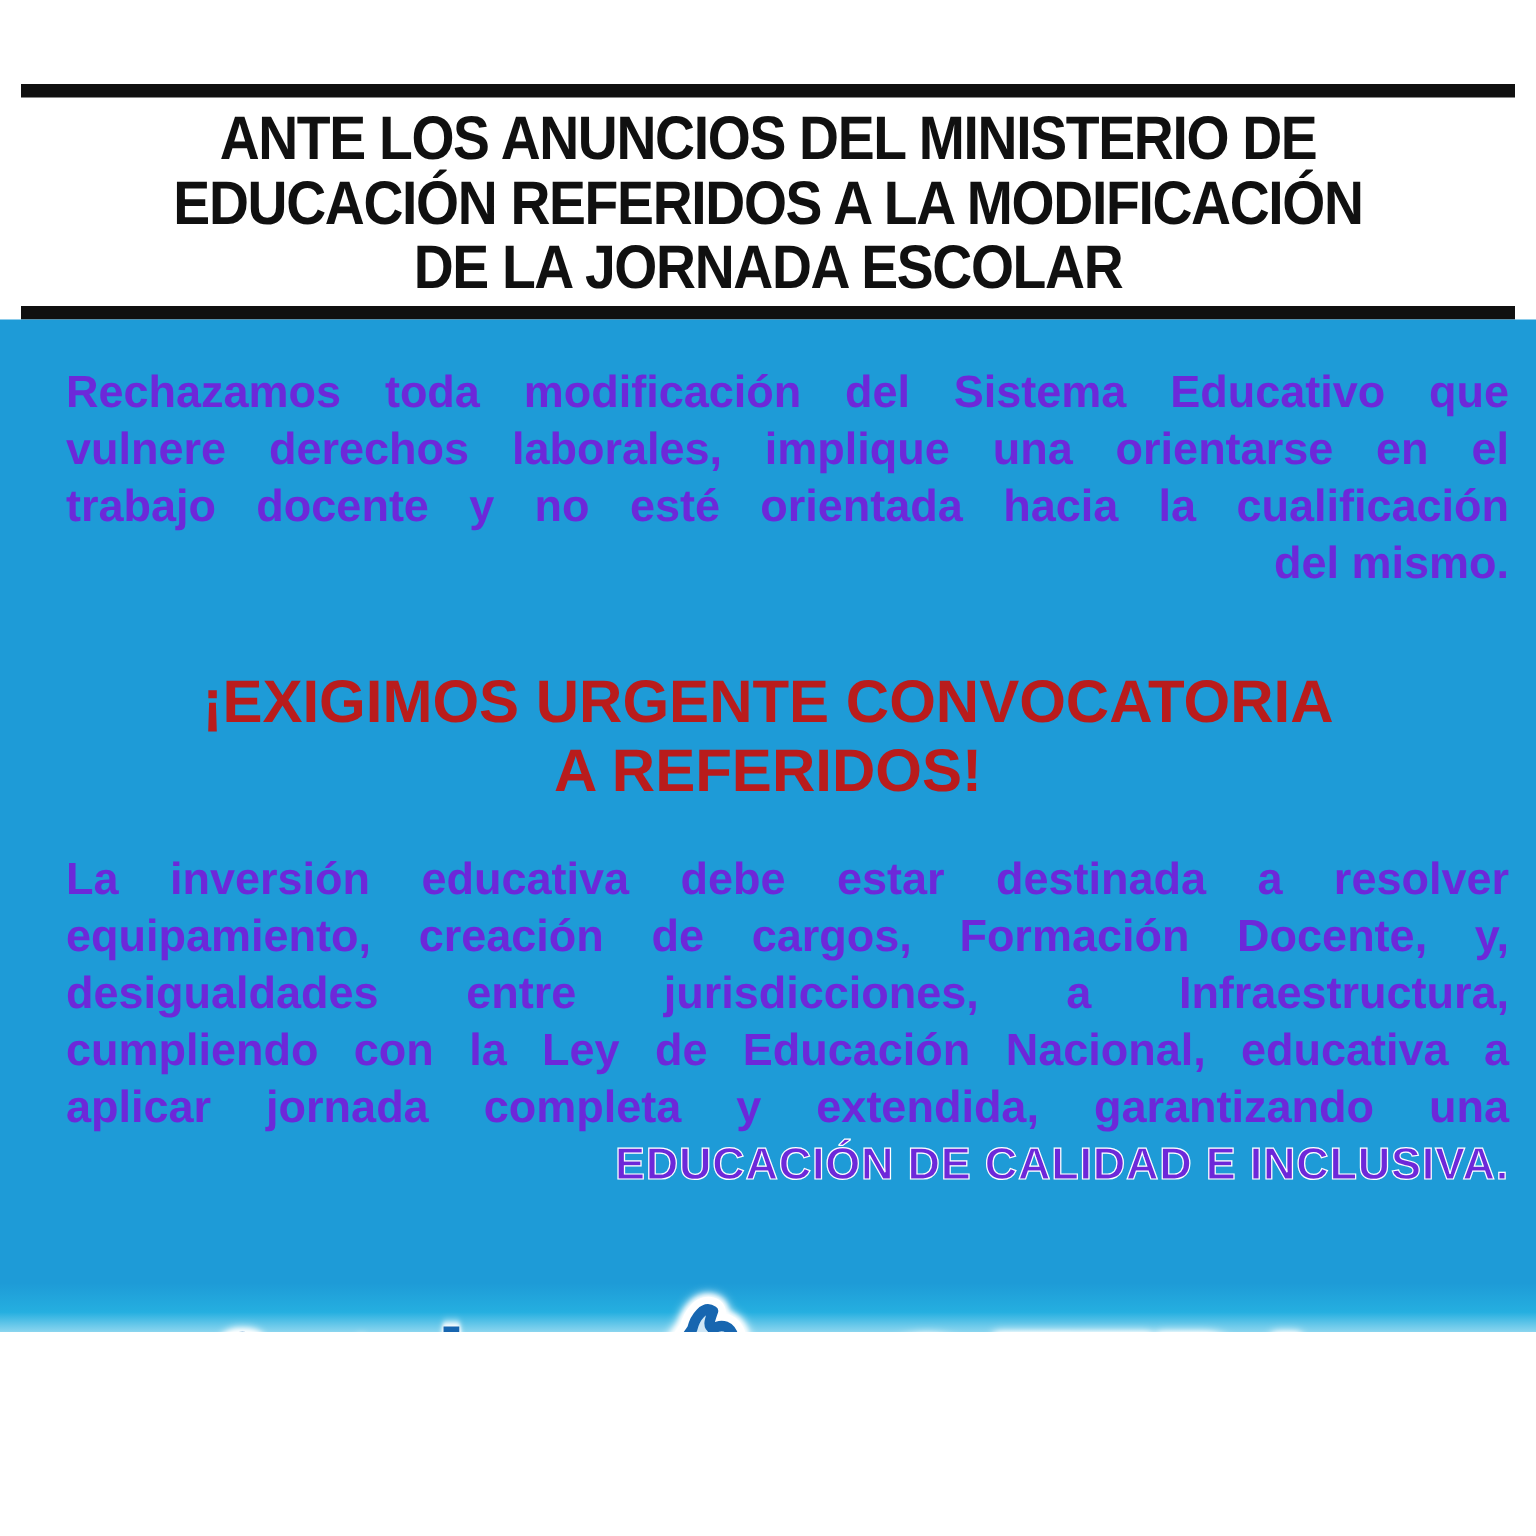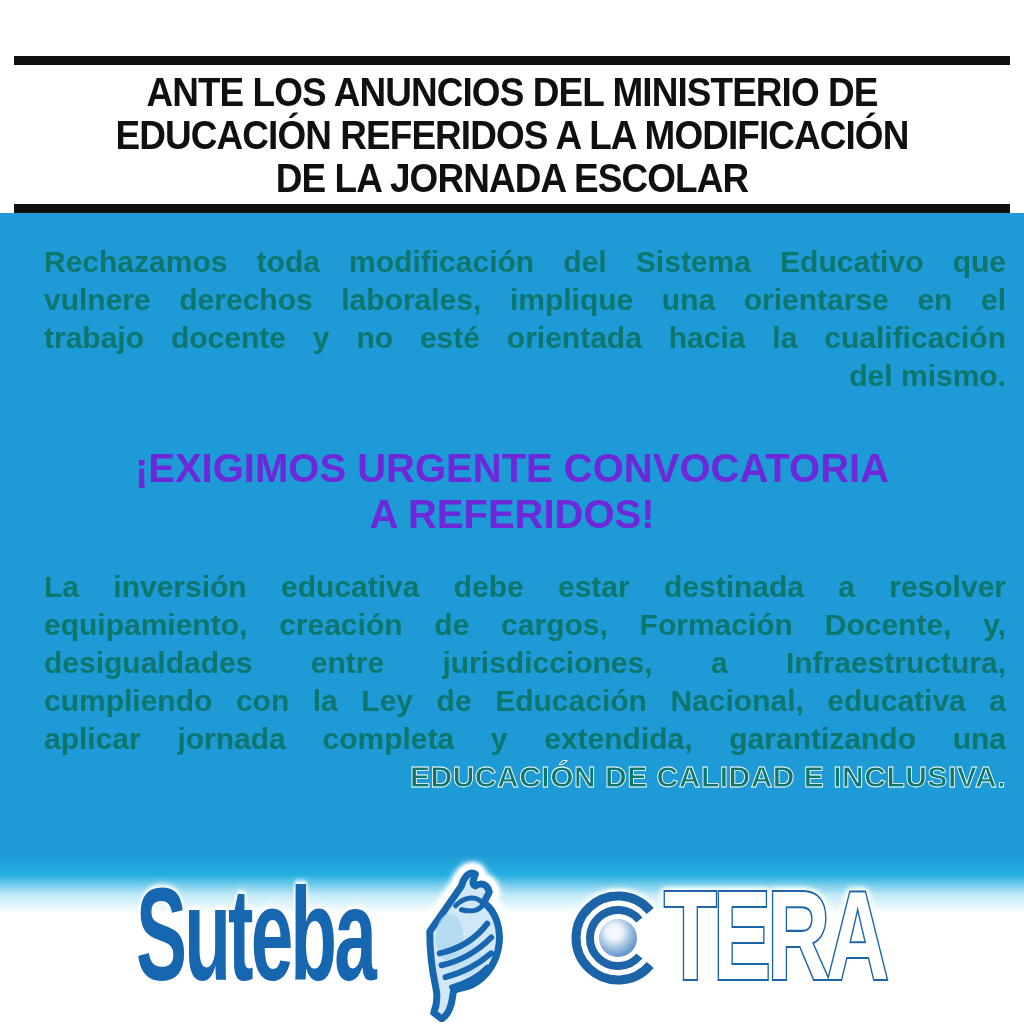--- a/index.html
+++ b/index.html
@@ -1,51 +1,51 @@
 <!DOCTYPE html>
 <html><head>
 <meta charset="utf-8">
 <style>
   html,body{margin:0;padding:0;background:#ffffff;}
   .poster{
-    position:relative;width:1024px;height:1024px;overflow:hidden;
+    position:relative;width:1024px;height:888px;overflow:hidden;
     background:#ffffff;
     font-family:"Liberation Sans","DejaVu Sans",sans-serif;
   }
   
   .bar{position:absolute;left:14px;right:14px;height:9px;background:#101010;}
   .bar.top{top:56px;}
   .bar.bottom{top:204px;}
   
   .title{position:absolute;top:71px;left:0;right:0;text-align:center;color:#101010;}
   .title-line{
     font-size:41px;font-weight:bold;line-height:43px;letter-spacing:-1px;
     transform:scaleX(0.9);transform-origin:50% 50%;white-space:nowrap;
   }
   
   .blue-panel{
     position:absolute;top:213px;left:0;width:1024px;height:811px;
     background:linear-gradient(180deg,
       #1E9BD7 0%, #1E9BD7 79.2%, #25AFE0 81.6%,
       #C2EAF7 84.1%, #FFFFFF 86.4%, #FFFFFF 100%);
   }
-  .para{position:absolute;left:44px;width:962px;color:#0f766e;font-weight:bold;}
+  .para{position:absolute;left:44px;width:962px;color:#6d28d9;font-weight:bold;}
   .para .jline{
     font-size:30px;line-height:38px;
     text-align:justify;text-align-last:justify;word-spacing:1px;
   }
   .para .jline-last{
     font-size:30px;line-height:38px;text-align:right;
   }
   .para1{top:243px;}
   .para2{top:568px;}
   .emph{
     -webkit-text-stroke:0.8px #ffffff;letter-spacing:0.5px;
   }
-  .shout{position:absolute;top:445px;left:0;right:0;text-align:center;color:#6d28d9;}
+  .shout{position:absolute;top:445px;left:0;right:0;text-align:center;color:#b91c1c;}
   .shout-line{font-size:40px;font-weight:bold;line-height:46px;letter-spacing:0px;white-space:nowrap;}
   
   .logo-halo{filter:drop-shadow(0 0 2px #fff) drop-shadow(0 0 2px #fff) drop-shadow(0 0 3px #fff);}
   .suteba-word{
     position:absolute;left:136px;top:869px;
     font-size:132px;line-height:1;font-weight:bold;color:#1766B0;
     letter-spacing:-5px;transform:scaleX(0.58);transform-origin:left top;
     white-space:nowrap;
   }
   .suteba-icon{position:absolute;left:400px;top:854px;width:114px;height:168px;}

